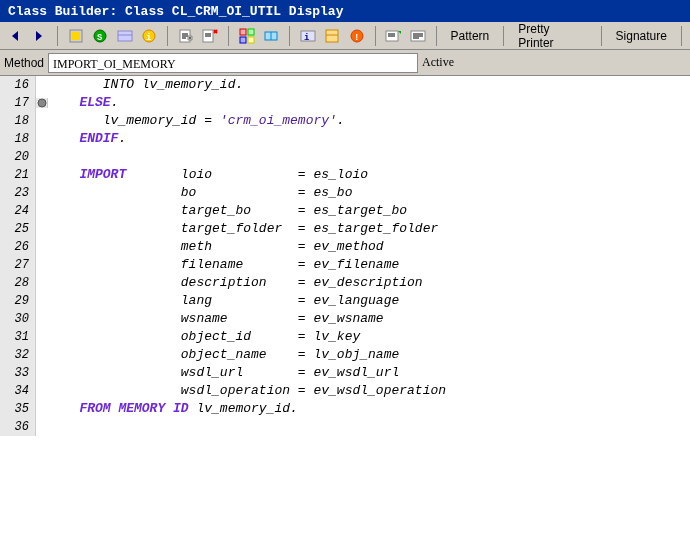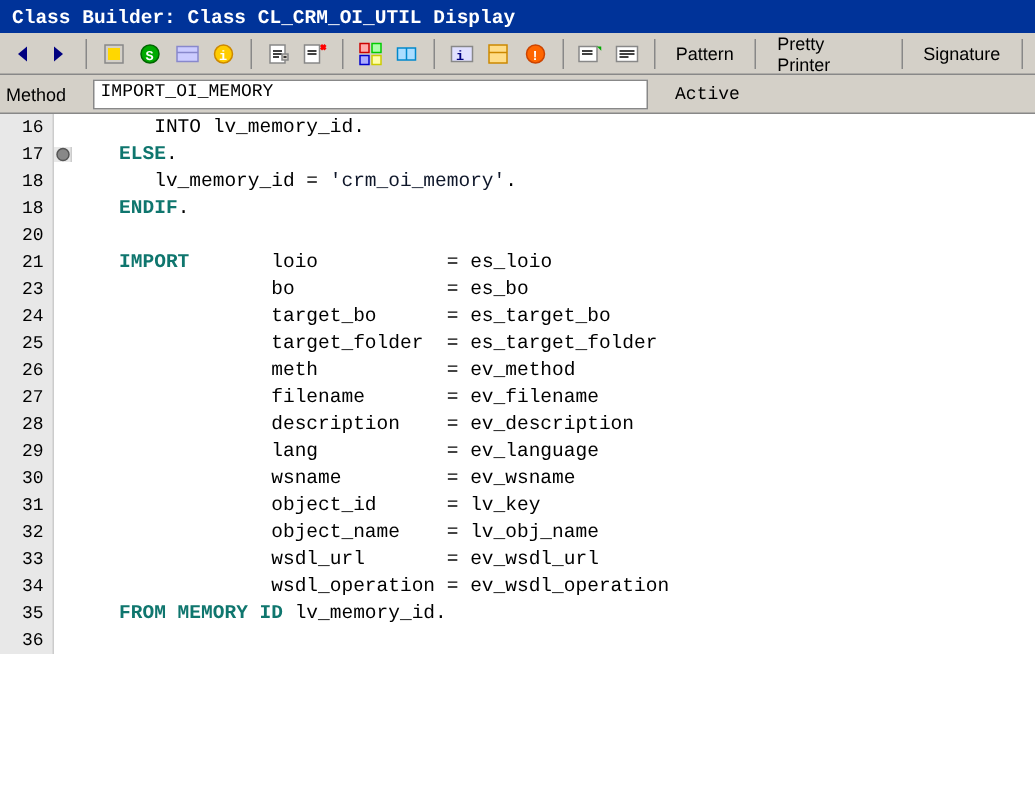--- a/index.html
+++ b/index.html
@@ -69,42 +69,43 @@
     }
 
     
     #method-bar {
       background: #d4d0c8;
       height: 26px;
       display: flex;
       align-items: center;
       padding: 2px 4px;
       border-bottom: 1px solid #888;
-      gap: 18px;
+      gap: 4px;
     }
 
     #method-value {
       background: white;
       border: 1px solid #888;
       height: 20px;
       width: 370px;
       padding: 0 4px;
-      font-family: Liberation Mono, monospace;
+      font-family: Liberation Serif, serif;
       font-size: 12px;
       display: flex;
-      align-items: flex-start;
+      align-items: flex-end;
     }
 
     
     #code-area {
       background: white;
       height: calc(539px - 22px - 28px - 26px);
       overflow: hidden;
       display: flex;
       flex-direction: column;
+      font-style: italic;
     }
 
     .code-line {
       display: flex;
       align-items: center;
       min-height: 18px;
       line-height: 18px;
     }
 
     .line-num-col {
@@ -130,22 +131,22 @@
       font-size: 10px;
     }
 
     .code-content {
       padding-left: 8px;
       white-space: pre;
       font-size: 13px;
     }
 
     
-    .kw-blue { color: #0f766e; font-weight: bold; }
-    .str-red { color: #0f172a; }
+    .kw-blue { color: #6d28d9; font-weight: bold; }
+    .str-red { color: #4c1d95; }
     .normal { color: #000000; }
   </style>
 </head>
 <body>
 
 <div id="title-bar">
   <span>Class Builder: Class CL_CRM_OI_UTIL Display</span>
 </div>
 
 <div id="toolbar">
@@ -275,21 +276,21 @@
   <div class="toolbar-separator"></div>
   <div class="toolbar-text-btn">Signature</div>
   <div class="toolbar-separator"></div>
 </div>
 
 <div id="method-bar">
   <span style="font-family:Arial,sans-serif;font-size:12px;">Method</span>
   <div id="method-value">
     <span>IMPORT_OI_MEMORY</span>
   </div>
-  <span style="font-family:Liberation Mono, monospace;font-size:12px;">Active</span>
+  <span style="font-family:Liberation Serif, serif;font-size:12px;">Active</span>
 </div>
 
 <div id="code-area">
 <div class="code-line">
       <div class="line-num-col">16</div>
       <div class="breakpoint-col"></div>
       <span class="code-content"><span class="normal">      INTO lv_memory_id.</span></span>
     </div>
     <div class="code-line">
       <div class="line-num-col">17</div>

